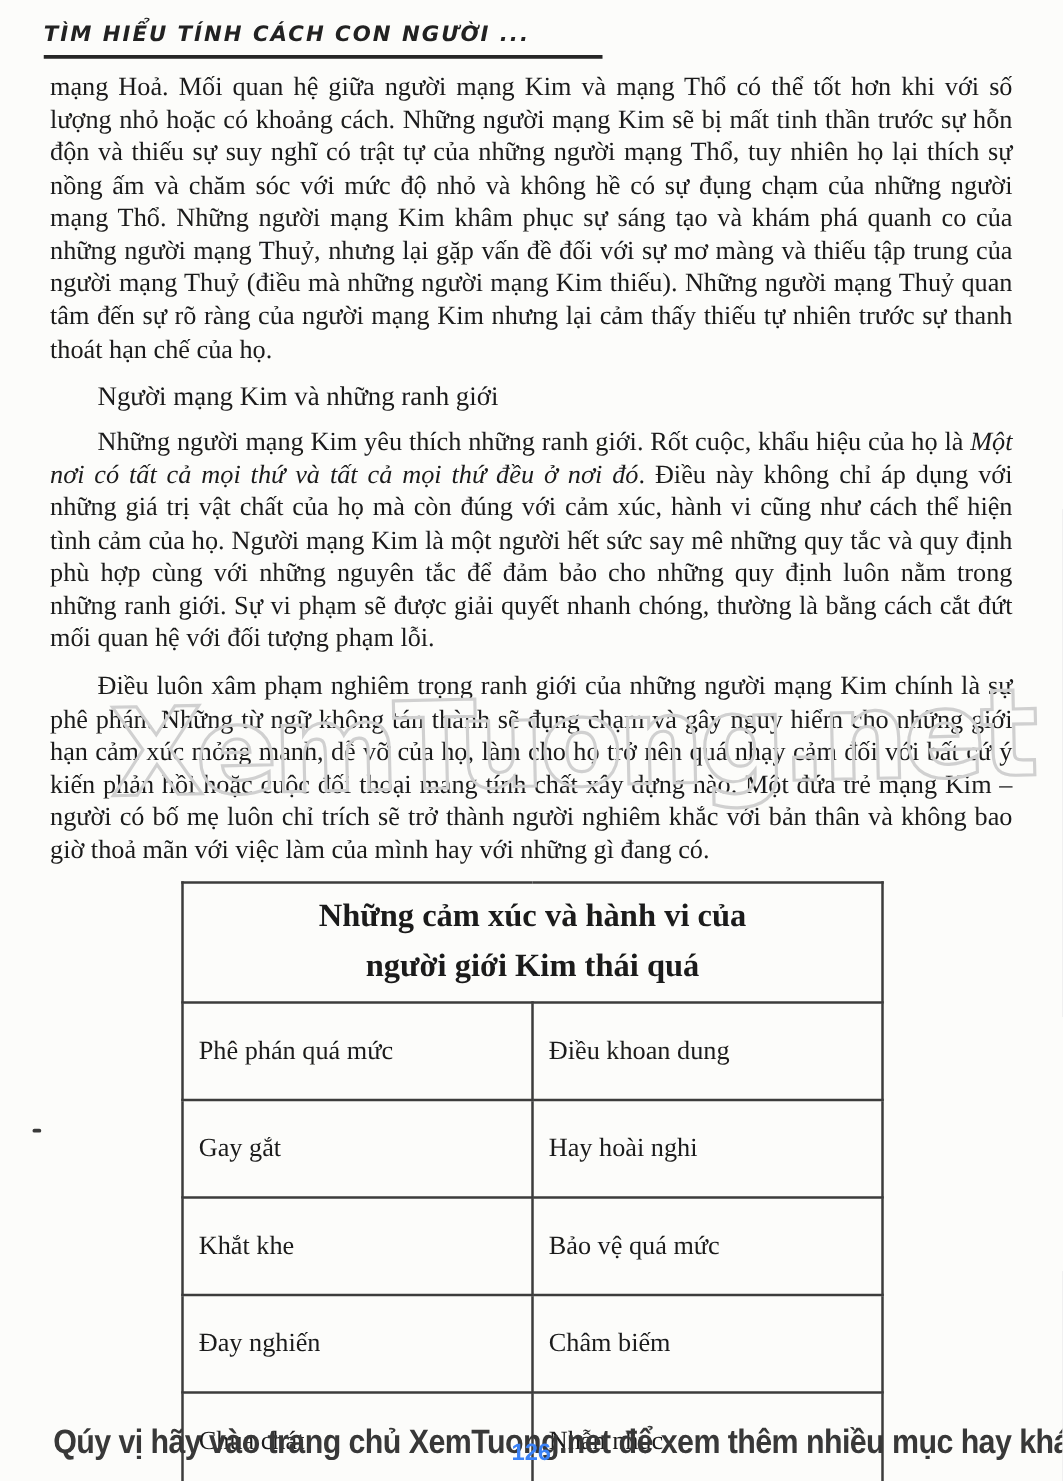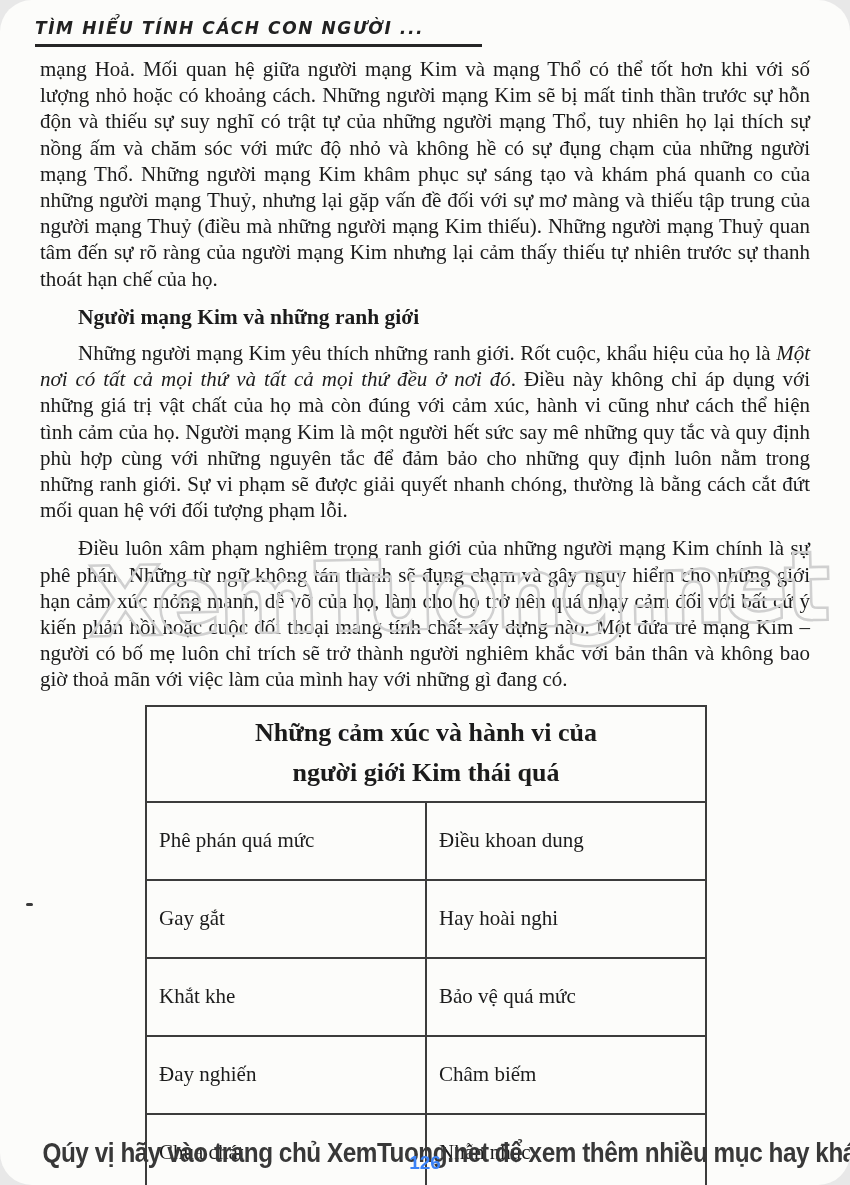--- a/index.html
+++ b/index.html
@@ -5,21 +5,20 @@
   html, body { margin: 0; padding: 0; background: #e8e8e8; }
   .page {
     position: relative;
     width: 850px;
     height: 1185px;
     margin: 0 auto;
     background: #fcfcfa;
     color: #1b1b1b;
     font-family: "Liberation Serif", serif;
     overflow: hidden;
-    border-radius: 32px;
   }
 
   
   .running-head {
     position: absolute;
     top: 18px;
     left: 35px;
     font-family: "DejaVu Sans", sans-serif;
     font-weight: bold;
     font-style: italic;
@@ -38,21 +37,21 @@
     left: 40px;
     width: 770px;
     font-size: 21px;
     line-height: 26.2px;
     text-align: justify;
   }
   .para { margin: 0 0 12px 0; text-indent: 38px; }
   .para.no-indent { text-indent: 0; }
   .section-heading {
     font-size: 21.5px;
-    font-weight: bold;
+    font-weight: normal;
     margin: 2px 0 10px 0;
     text-indent: 38px;
     text-align: left;
   }
   .motto { font-style: italic; }
 
   
   .watermark {
     position: absolute;
     top: 538px;

